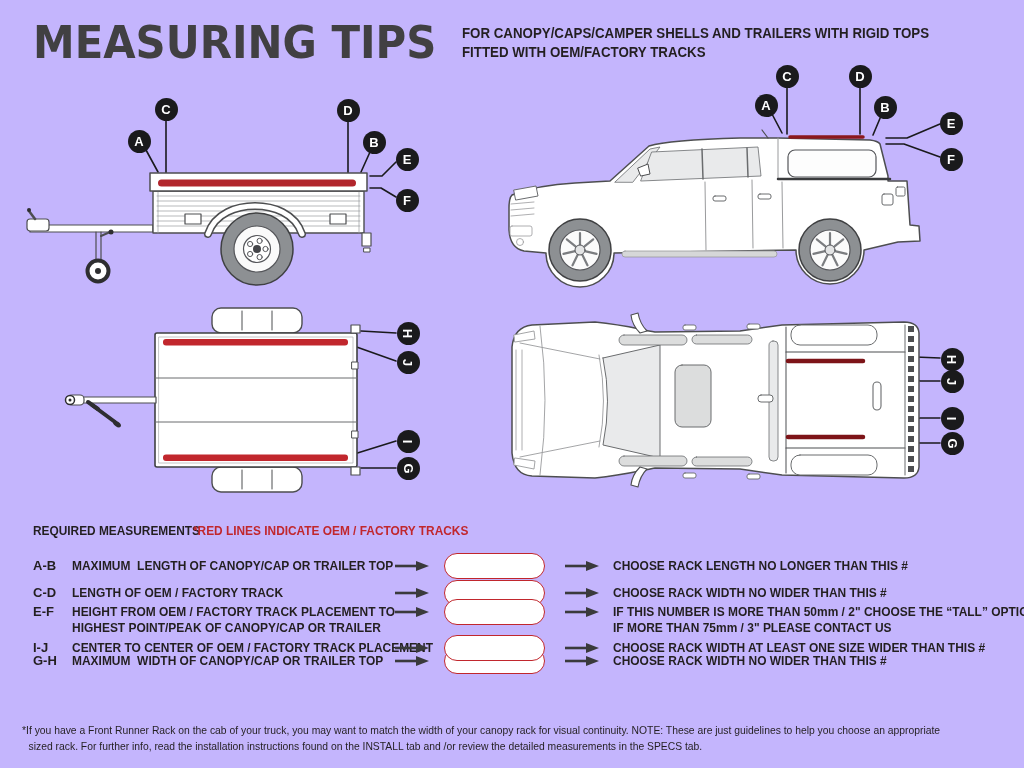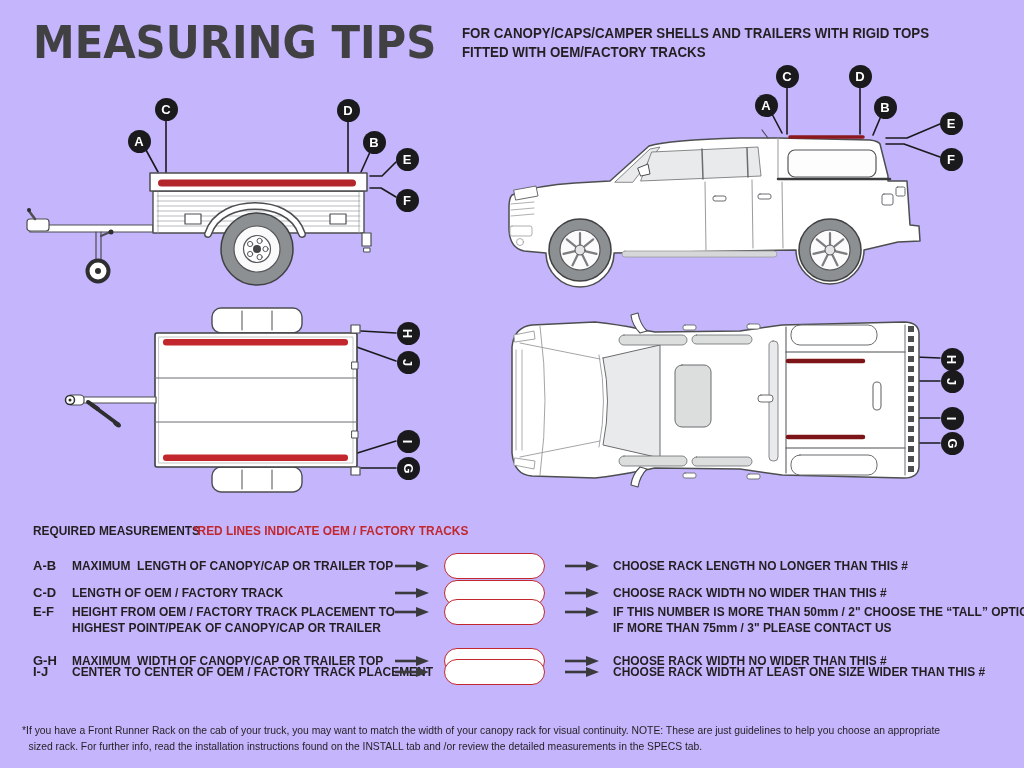--- a/index.html
+++ b/index.html
@@ -415,21 +415,21 @@
         <line x1="0" y1="6" x2="24" y2="6" stroke="#3a3a3c" stroke-width="2.6"></line>
         <polygon points="21,1 34,6 21,11" fill="#3a3a3c"></polygon>
       </svg>
     <span class="pill"></span>
     <svg class="arrow2" width="34" height="12">
         <line x1="0" y1="6" x2="24" y2="6" stroke="#3a3a3c" stroke-width="2.6"></line>
         <polygon points="21,1 34,6 21,11" fill="#3a3a3c"></polygon>
       </svg>
     <span class="rres">CHOOSE RACK WIDTH NO WIDER THAN THIS #</span>
   </div>
-  <div class="mrow" style="top:664px">
+  <div class="mrow" style="top:640px">
     <span class="rid">I-J</span>
     <span class="rdesc">CENTER TO CENTER OF OEM / FACTORY TRACK PLACEMENT</span>
     <svg class="arrow1" width="34" height="12">
         <line x1="0" y1="6" x2="24" y2="6" stroke="#3a3a3c" stroke-width="2.6"></line>
         <polygon points="21,1 34,6 21,11" fill="#3a3a3c"></polygon>
       </svg>
     <span class="pill"></span>
     <svg class="arrow2" width="34" height="12">
         <line x1="0" y1="6" x2="24" y2="6" stroke="#3a3a3c" stroke-width="2.6"></line>
         <polygon points="21,1 34,6 21,11" fill="#3a3a3c"></polygon>

